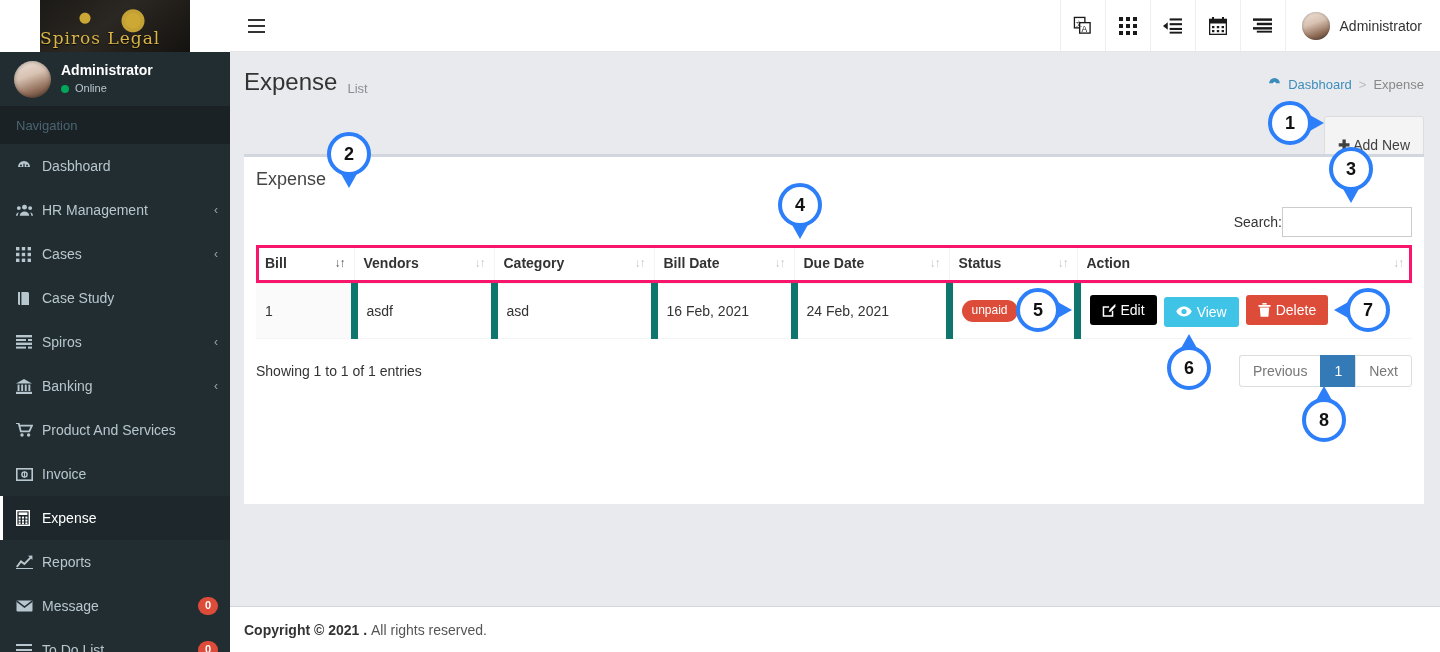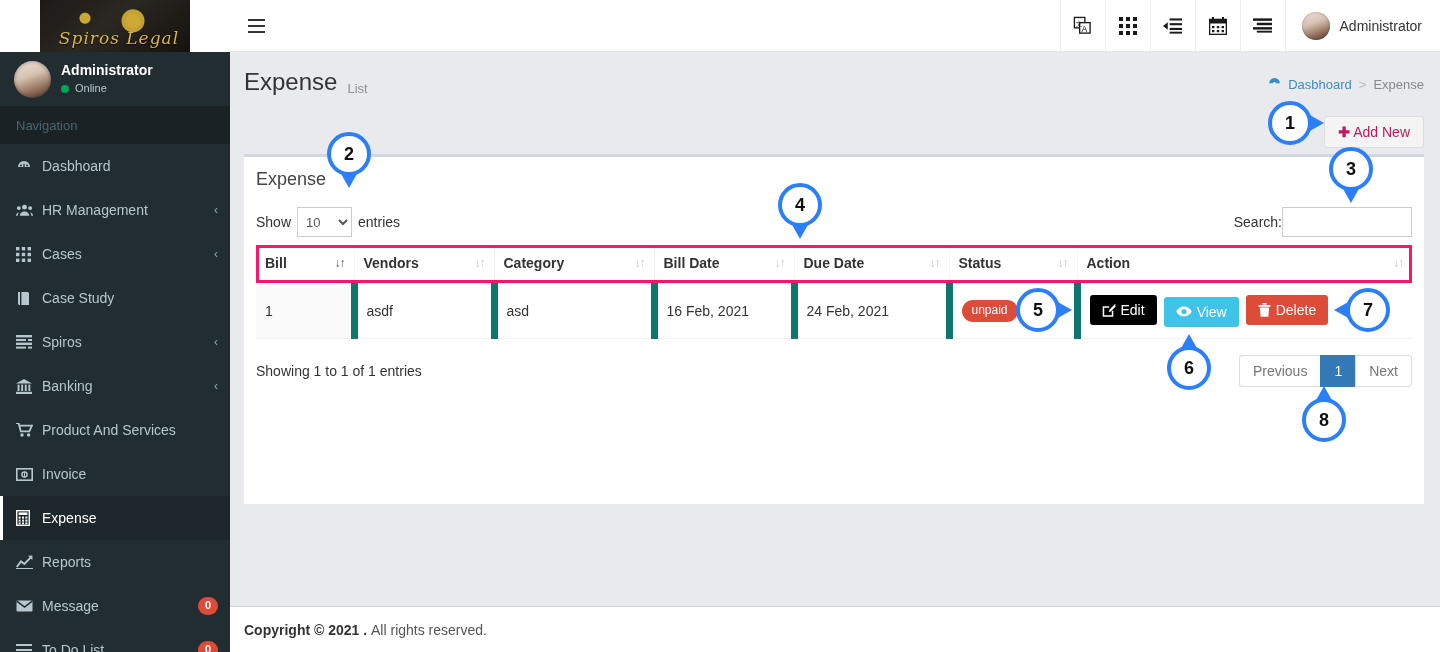--- a/index.html
+++ b/index.html
@@ -24,22 +24,22 @@
   }
   #logo-img {
     position:absolute; left:40px; top:0; width:150px; height:52px;
     background:
       radial-gradient(circle at 30% 35%, rgba(212,175,55,.95) 0 5px, transparent 6px),
       radial-gradient(circle at 62% 40%, rgba(212,175,55,.9) 0 11px, transparent 12px),
       radial-gradient(circle at 62% 40%, rgba(150,115,25,.9) 0 7px, transparent 8px),
       linear-gradient(140deg,#1c1a17 0%, #2b2722 45%, #14120f 100%);
   }
   #logo-script {
-    position:absolute; left:8px; right:0; bottom:4px; text-align:center;
-    font-family:"DejaVu Serif", serif; font-style:italic;
+    position:absolute; left:0; right:0; bottom:4px; 
+    font-family:"DejaVu Serif", serif; 
     font-size:17px; color:#d9b447; letter-spacing:1px;
     text-shadow:0 1px 1px rgba(0,0,0,.8);
     white-space:nowrap;
   }
   #user-panel {
     height:55px; padding:10px 12px 10px 14px; display:flex; align-items:center;
     border-bottom:1px solid #1a2226;
   }
   #user-avatar {
     width:37px; height:37px; border-radius:50%;
@@ -121,22 +121,22 @@
     position:absolute; right:16px; top:24px; font-size:13px; color:#999;
     display:flex; align-items:center; gap:7px;
   }
   #breadcrumb .crumb-link { color:#3c8dbc; }
   #breadcrumb .crumb-sep { color:#bbb; }
   #breadcrumb .crumb-cur { color:#888; }
 
   #addnew-row { padding:0 16px 0 14px; height:46px; position:relative; }
   #btn-addnew {
     position:absolute; right:16px; top:8px;
-    background:#f4f4f4; border:1px solid #ddd; color:#be185d;
-    font-size:14px; padding:7px 13px; border-radius:3px; cursor:pointer;
+    background:#f4f4f4; border:1px solid #ddd; color:#404040;
+    font-size:14px; padding:20px 13px; border-radius:3px; cursor:pointer;
     font-family:"Liberation Sans", sans-serif;
   }
 
   #panel {
     margin:0 16px 0 14px; background:#fff; border-top:3px solid #d2d6de;
     min-height:350px; position:relative;
   }
   #panel-head {
     padding:12px 14px 10px 12px; font-size:18px; color:#444; font-weight:400;
   }
@@ -544,25 +544,20 @@
       <span>Add New</span>
     </button>
   </div>
 
   <div id="panel">
     <div id="panel-head">Expense</div>
 
     <div id="panel-body">
 
       <div id="dt-top">
-        <div id="dt-length">
-          <span>Show</span>
-          <select id="len-select"><option value="10">10</option><option value="25">25</option><option value="50">50</option><option value="100">100</option></select>
-          <span>entries</span>
-        </div>
         <div id="dt-filter">
           <span>Search:</span>
           <input id="search-input" type="text" placeholder="" style="">
         </div>
       </div>
 
       <table class="dt">
         <thead>
           <tr id="thead-row">
               <th style="width: 98px;"><span>Bill</span><span class="sort active">↓↑</span></th>

